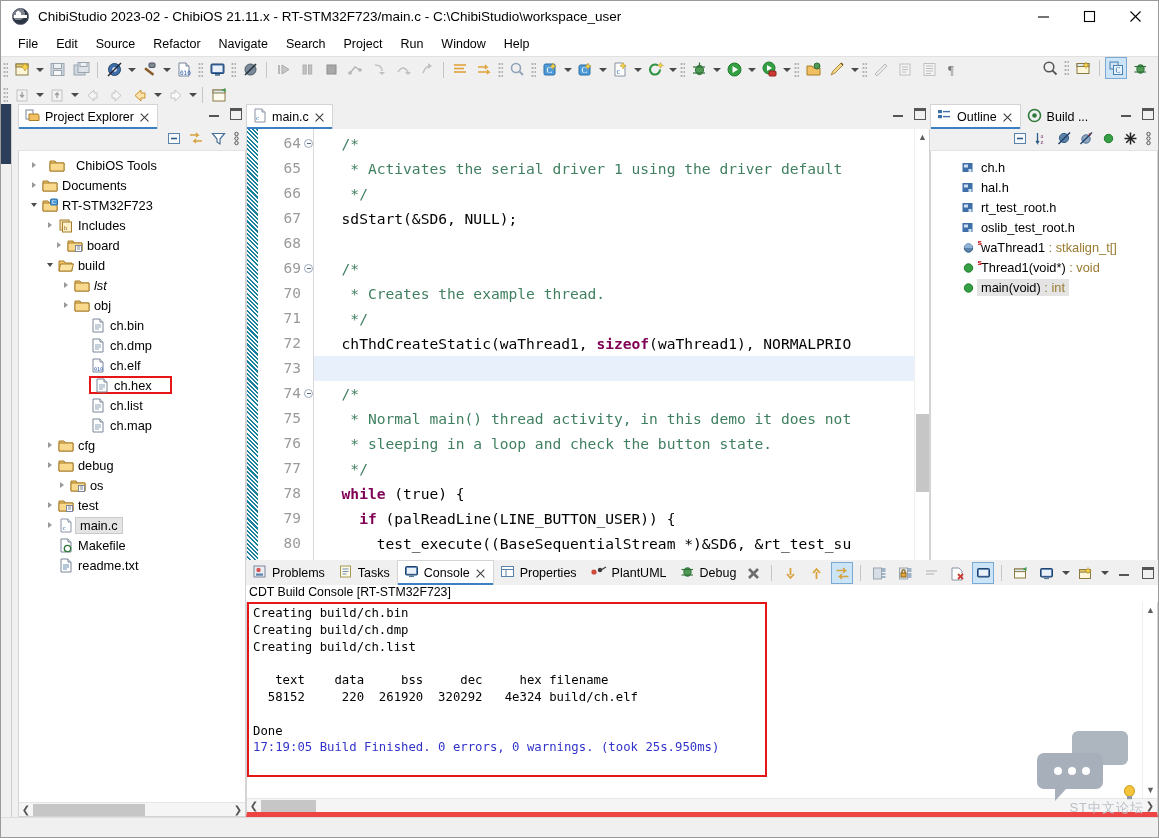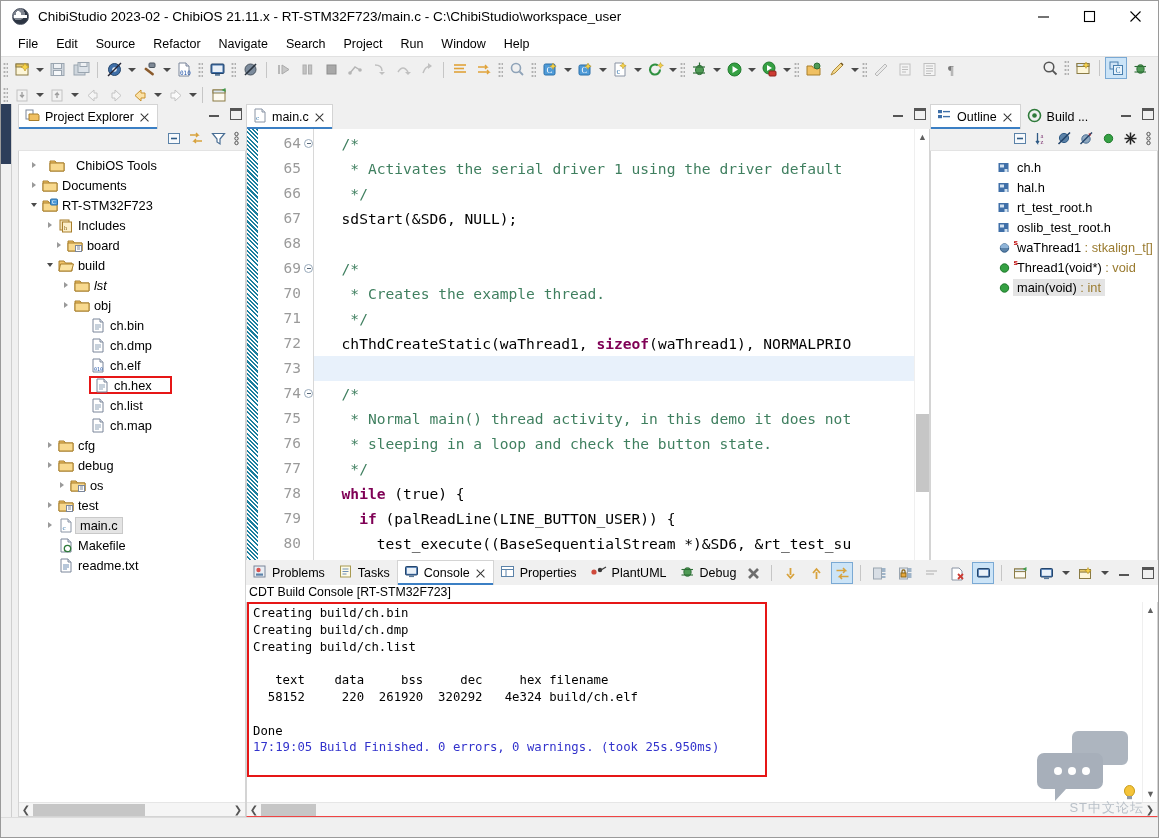--- a/index.html
+++ b/index.html
@@ -189,34 +189,34 @@
     position: absolute; left: 0; right: 0; bottom: 0; height: 14px; background: #f5f5f5;
     display: flex; align-items: center; border-top: 1px solid #e6e6e6;
   }
   .hscroll .hl, .hscroll .hr { width: 14px; text-align: center; color: #555; font-size: 10px; }
   .hscroll .htrack { flex: 1; height: 14px; position: relative; }
   .hscroll .hthumb { position: absolute; top: 1px; height: 12px; background: #c6c6c6; }
 
   
   #right-stack { width: 228px; flex: none; }
   .outline-list { padding: 6px 0 0 0; font-size: 12.8px; }
-  .orow { display: flex; align-items: center; height: 20px; padding-left: 28px; white-space: nowrap; margin-left: 36px; }
+  .orow { display: flex; align-items: center; height: 20px; padding-left: 28px; white-space: nowrap; }
   .orow .oicon { width: 18px; flex: none; display: flex; align-items: center; justify-content: center; position: relative; }
   .orow .olbl { padding-left: 4px; }
   .orow.selected .olbl { background: #e4e4e4; padding: 1px 4px; }
   .sup-s { position: absolute; right: -5px; top: -3px; font-size: 8px; color: #b00; font-weight: bold; }
   .ret { color: #9a7b2f; }
 
   
   .bottom { position: absolute; left: 245px; right: 0; bottom: 20px; top: 559px; display: flex; flex-direction: column; }
   .console-tabstrip { height: 25px; display: flex; align-items: flex-end; position: relative; background: #f0f0f0; }
   .console-title { height: 17px; font-size: 12.3px; padding-left: 3px; color: #000; background: #ffffff; }
   .console-body {
     flex: 1; background: #ffffff; position: relative; overflow: hidden;
-    border-left: 1px solid #d4d4d4; border-right: 1px solid #d4d4d4; border-bottom: 1px solid #ef4444;
+    border-left: 1px solid #d4d4d4; border-right: 1px solid #d4d4d4; border-bottom: 5px solid #ef4444;
   }
   .console-redbox {
     position: absolute; left: 0px; top: 0px; width: 520px; height: 175px;
     border: 2px solid #e61616;
   }
   .console-text {
     position: absolute; left: 6px; top: 3px;
     font-family: "DejaVu Sans Mono", monospace; font-size: 12.3px; line-height: 16.8px;
     white-space: pre; color: #000;
   }

